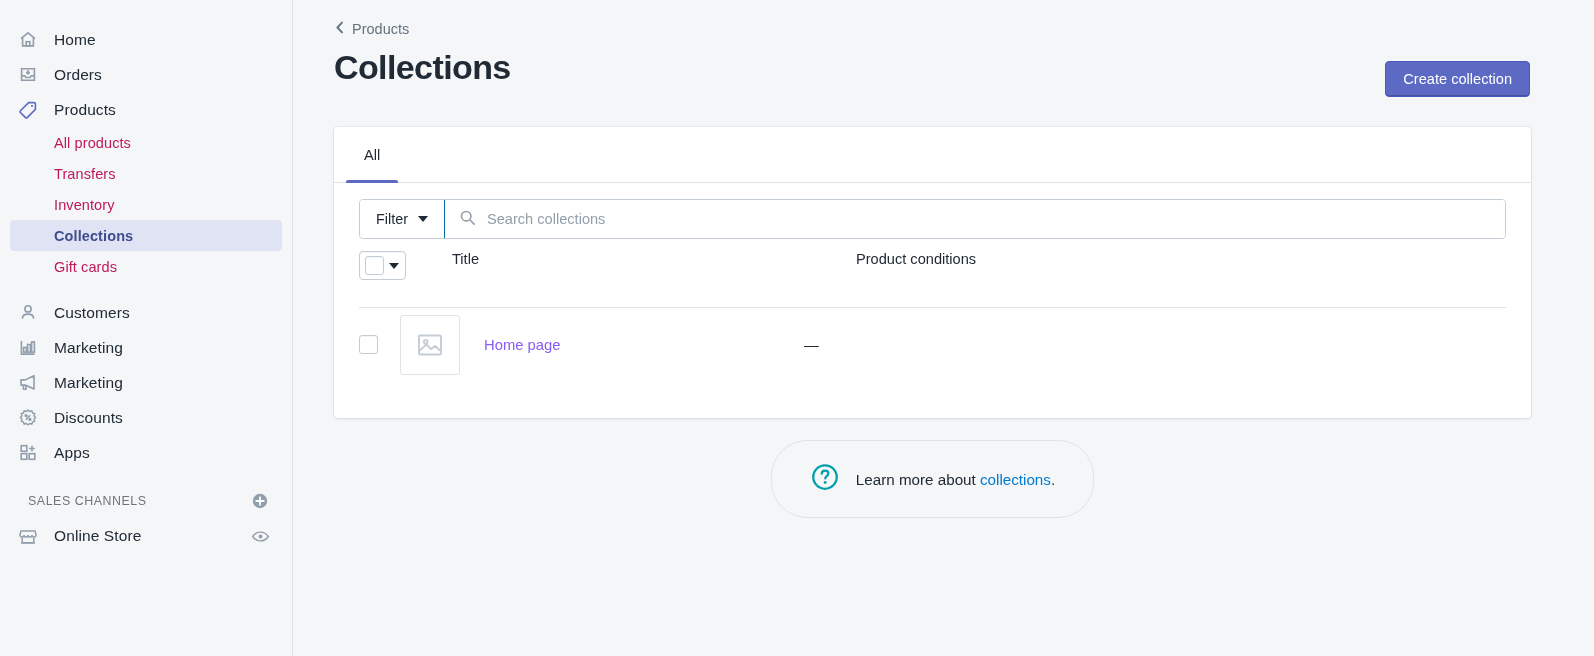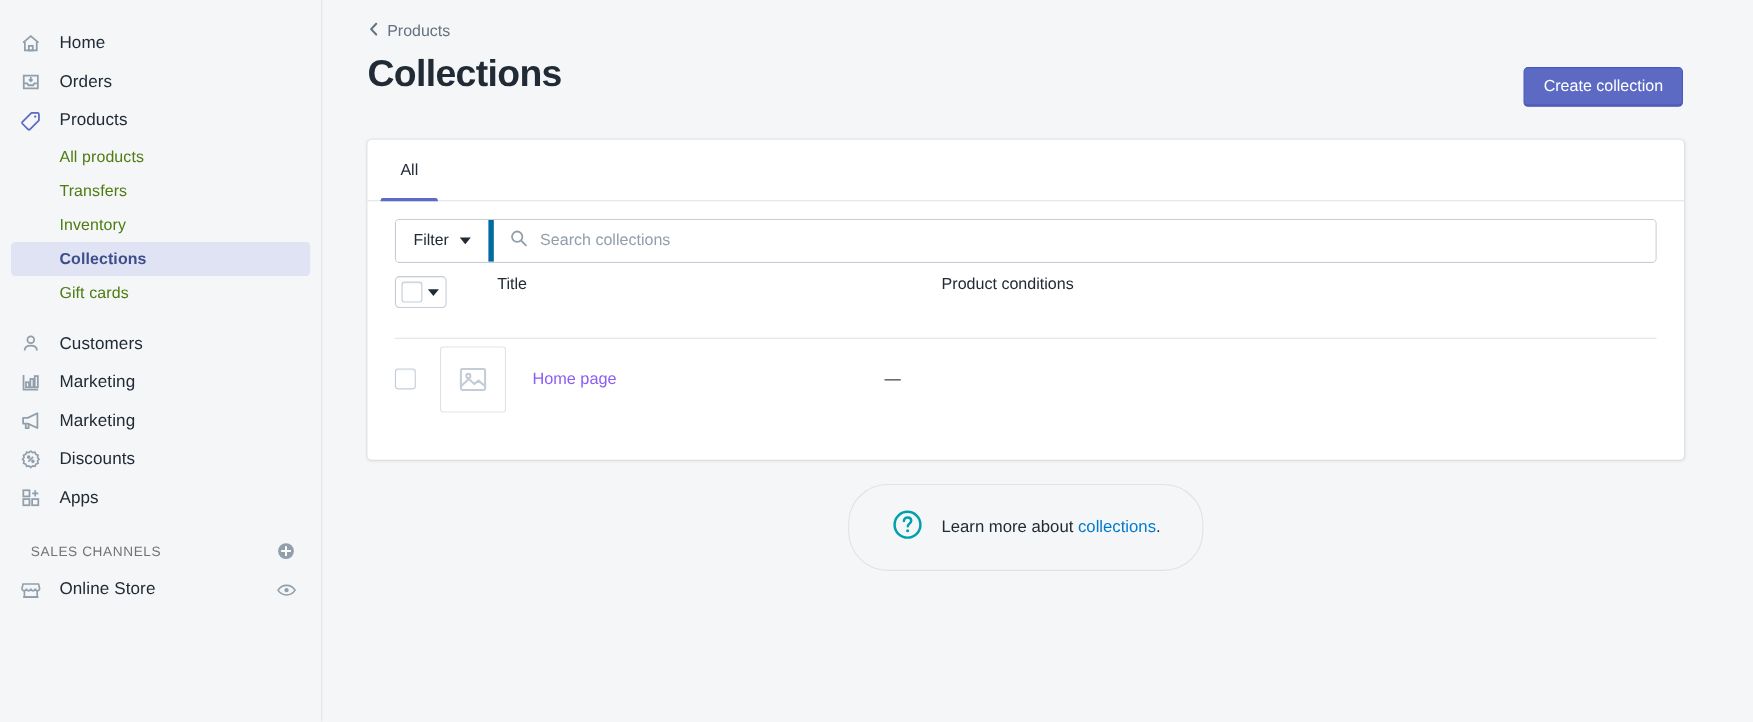--- a/index.html
+++ b/index.html
@@ -46,21 +46,21 @@
   .subnav-item {
     display: flex; align-items: center;
     height: 31px;
     margin: 0 10px;
     padding-left: 44px;
     border-radius: 4px;
     cursor: pointer;
   }
   .subnav-item .sub-label {
     font-size: 14.5px;
-    color: #4d7c0f;
+    color: #be185d;
     letter-spacing: 0.1px;
   }
   .subnav-item.selected {
     background: #dfe3f3;
   }
   .subnav-item.selected .sub-label {
     color: #3e4e8c;
     font-weight: bold;
   }
 
@@ -186,21 +186,21 @@
     border-radius: 4px;
     overflow: hidden;
     border: 1px solid #c4cdd5;
     height: 40px;
     box-shadow: inset 0 1px 0 rgba(99,115,129,0.05);
   }
   .filter-btn {
     display: flex; align-items: center; gap: 10px;
     padding: 0 16px;
     background: #fff;
-    border-right: 5px solid #0369a1;
+    border-right: 1px solid #0369a1;
     cursor: pointer;
     font-size: 14.4px;
     color: #212b36;
     white-space: nowrap;
   }
   .search-area {
     flex: 1;
     display: flex; align-items: center;
     gap: 11px;
     padding: 0 14px;

